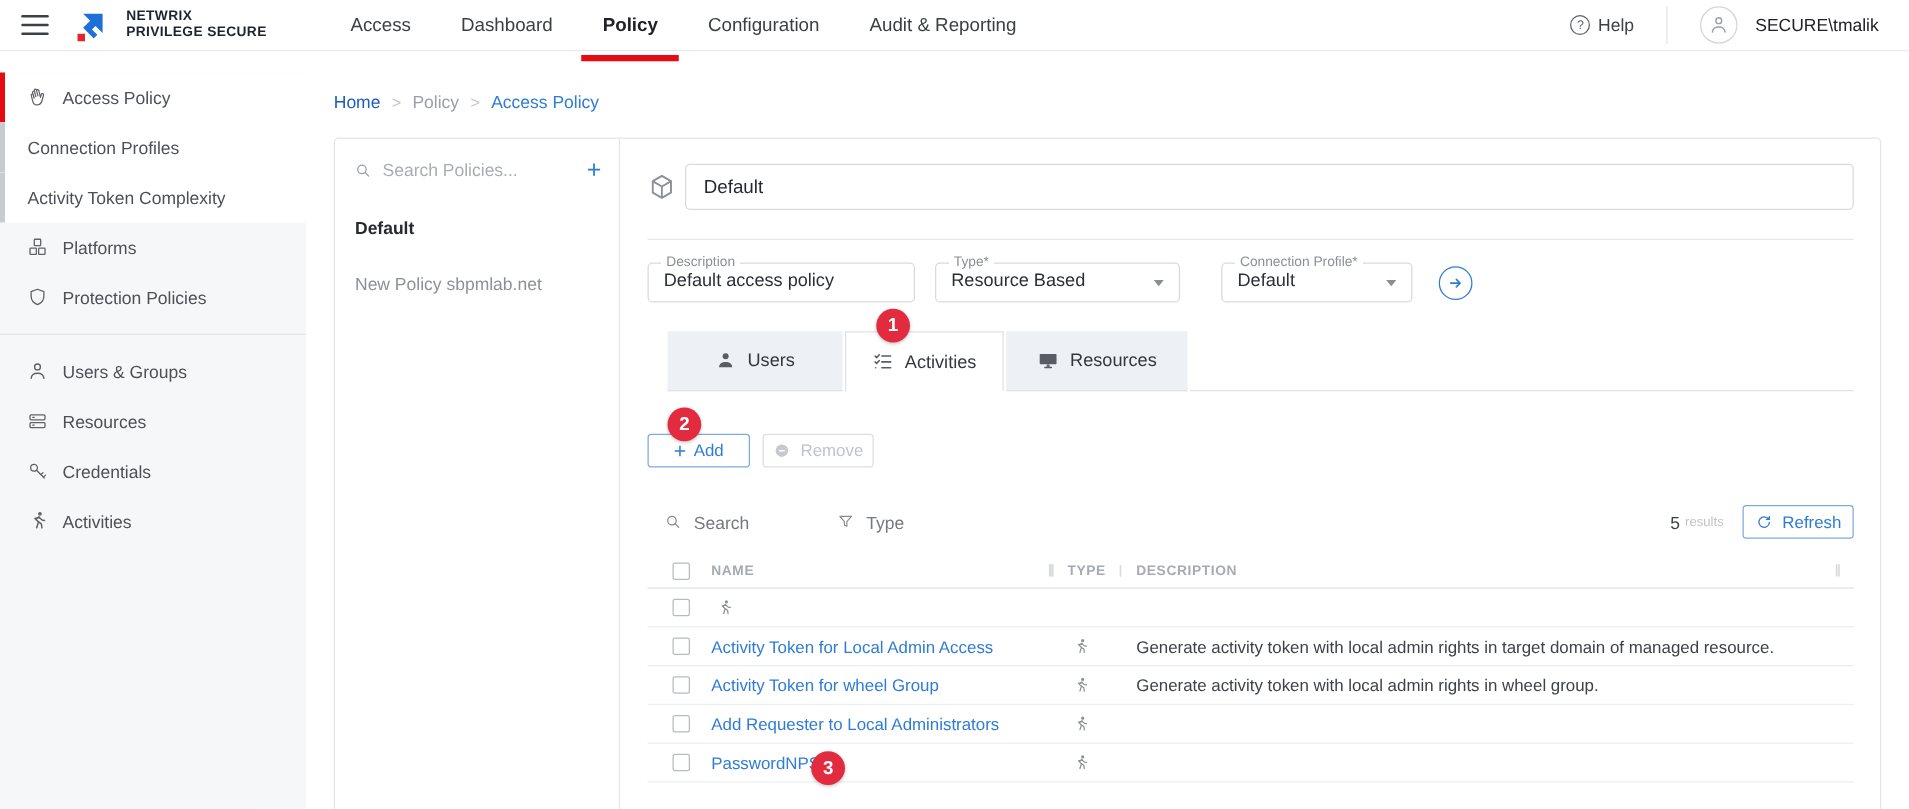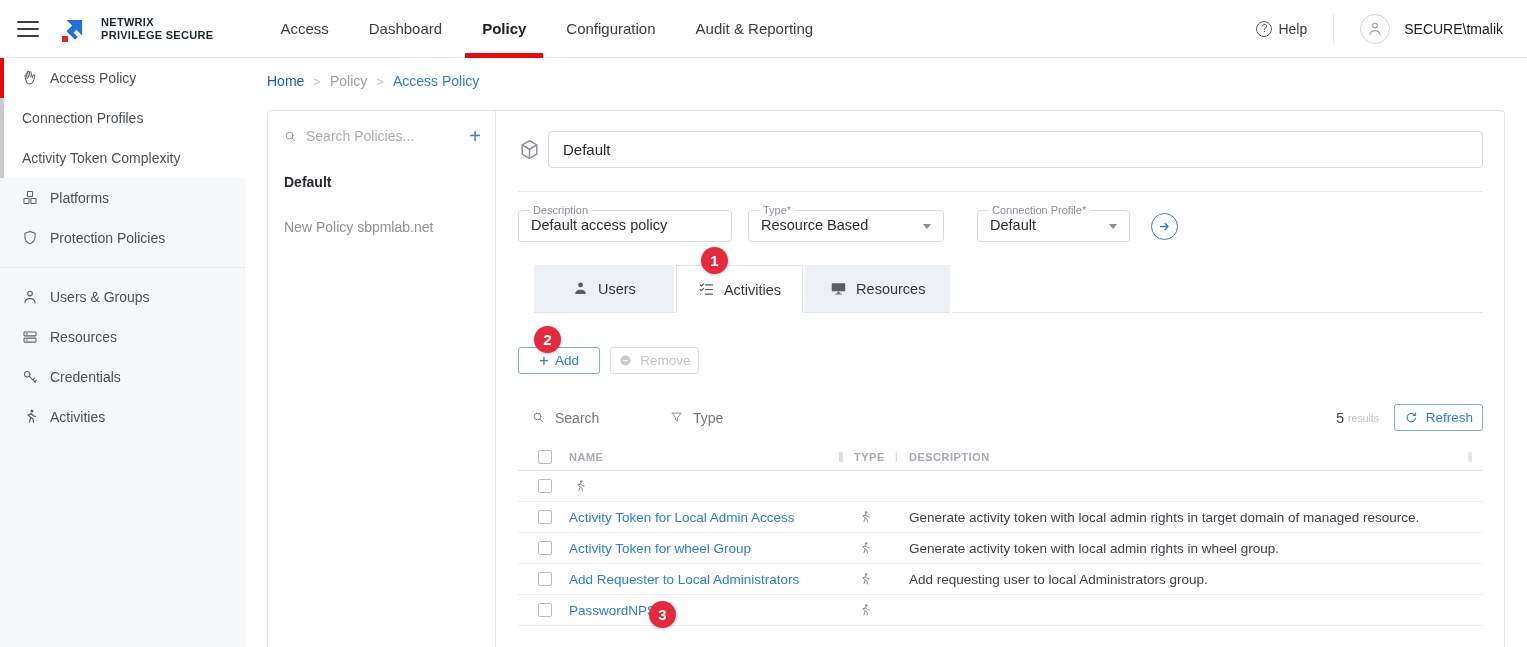--- a/index.html
+++ b/index.html
@@ -1,21 +1,21 @@
 <!DOCTYPE html>
 <html><head>
 <meta charset="utf-8">
 <style>
   * { margin:0; padding:0; box-sizing:border-box; }
   html,body { width:1527px; height:647px; overflow:hidden; background:#fff;
     font-family:"Liberation Sans","DejaVu Sans",sans-serif; }
   .app { position:relative; width:1527px; height:647px; }
 
   
-  .topbar { position:absolute; top:0; left:0; right:0; height:58px; background:#fff;
+  .topbar { position:absolute; top:0; left:0; right:0; height:41px; background:#fff;
     border-bottom:1px solid #e9eaec; display:flex; align-items:center; z-index:5; }
   .hamburger { width:22px; height:16px; margin-left:17px; display:flex; flex-direction:column;
     justify-content:space-between; cursor:pointer; }
   .hamburger span { height:2px; background:#3c4043; border-radius:1px; }
   .brand { display:flex; align-items:center; margin-left:18px; }
   .brand svg { width:34px; height:34px; }
   .brand-text { margin-left:10px; font-size:11px; font-weight:bold; color:#1c2430;
     letter-spacing:.3px; line-height:13px; }
   .nav { display:flex; align-items:stretch; height:58px; margin-left:47px; }
   .nav-item { position:relative; display:flex; align-items:center; padding:0 20px;
@@ -480,21 +480,20 @@
                 <use href="#i-runner"></use>
               </svg>
             <span class="desc-txt">Generate activity token with local admin rights in wheel group.</span>
           </div>
           <div class="trow">
             <span class="cb"></span>
             <a class="link">Add Requester to Local Administrators</a>
             <svg class="type-icon" viewBox="0 0 24 24">
                 <use href="#i-runner"></use>
               </svg>
-            <span class="desc-txt">Add requesting user to local Administrators group.</span>
           </div>
           <div class="trow">
             <span class="cb"></span>
             <a class="link">PasswordNPS</a>
             <svg class="type-icon" viewBox="0 0 24 24">
                 <use href="#i-runner"></use>
               </svg>
             <span class="desc-txt"></span>
             <span class="badge b3">3</span>
           </div>

